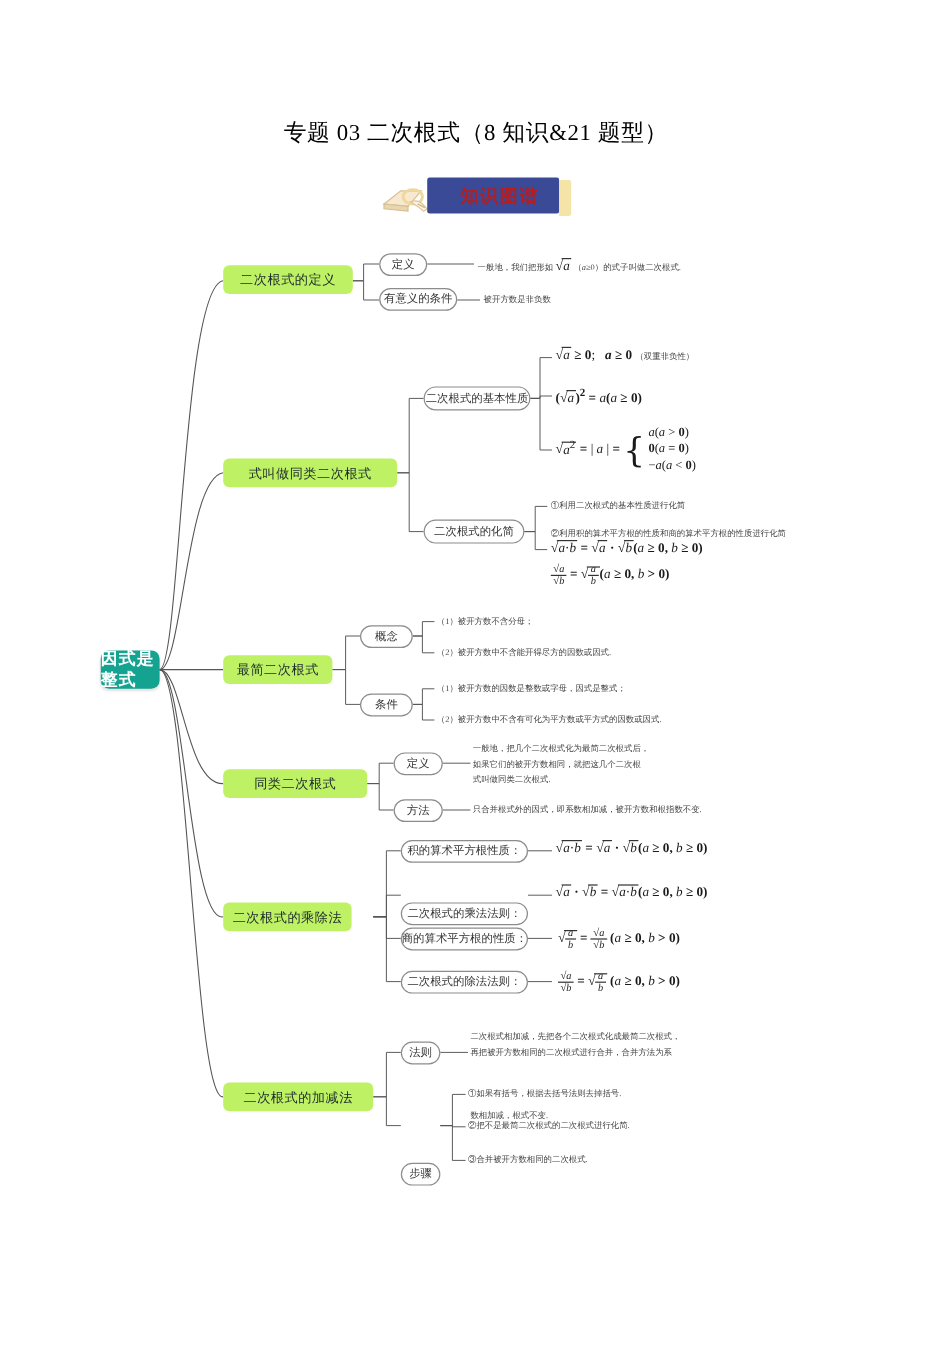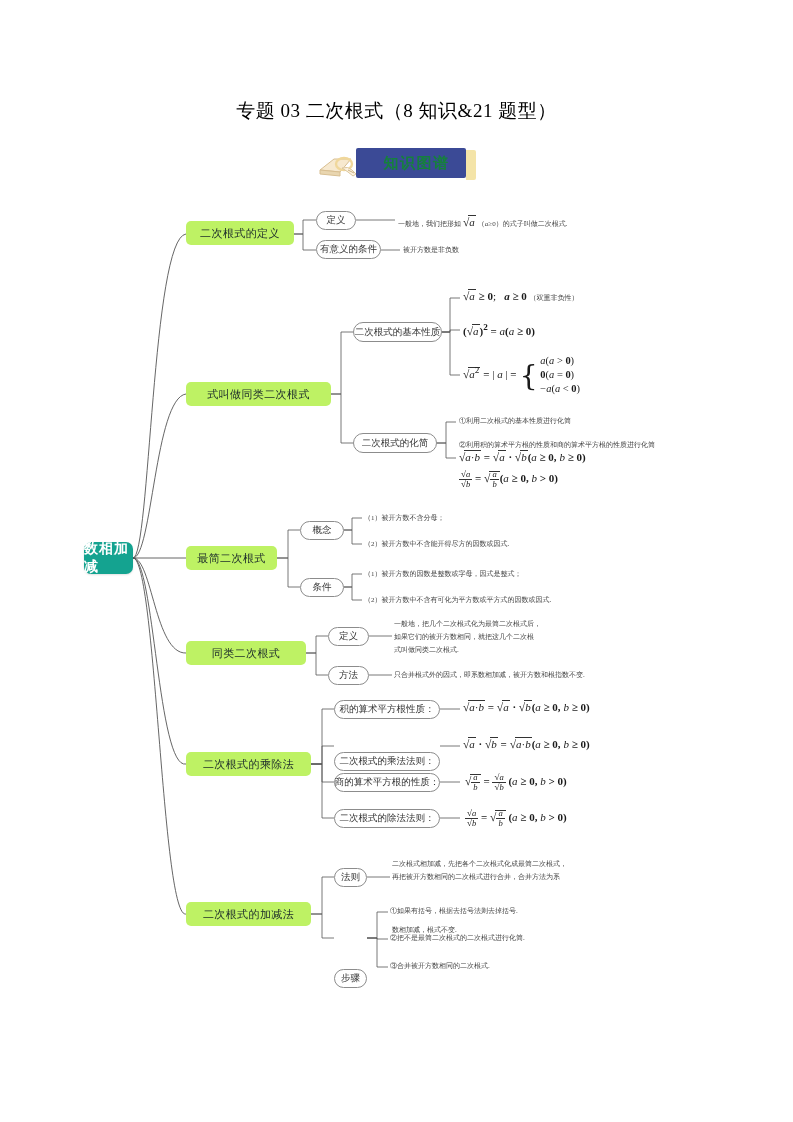--- a/index.html
+++ b/index.html
@@ -25,21 +25,21 @@
     position:absolute;left:38px;top:0;width:110px;height:30px;
     background:#3b4a96;border-radius:2px;
   }
   .badge-accent{
     position:absolute;left:148px;top:2px;width:10px;height:30px;
     background:#f4e4a8;border-radius:0 2px 2px 0;
   }
   .badge-text{
     position:absolute;left:38px;top:0;width:121px;height:30px;
     display:flex;align-items:center;justify-content:center;
-    color:#15803d;font-size:15px;font-weight:700;letter-spacing:1.5px;
+    color:#b91c1c;font-size:15px;font-weight:700;letter-spacing:1.5px;
     font-family:"Liberation Sans","DejaVu Sans",sans-serif;
   }
   .badge-icon{position:absolute;left:0px;top:2px;width:46px;height:30px;}
 
   
   .map{position:absolute;left:0;top:190px;width:793px;height:800px;}
   svg.links{position:absolute;left:0;top:0;width:793px;height:800px;overflow:visible;}
 
   
   .node{position:absolute;box-sizing:border-box;display:flex;align-items:center;}
@@ -156,21 +156,21 @@
         <path d="M311,724 L322,724 L322,687 L334,687"></path>
         <path d="M311,724 L322,724 L322,748 L334,748"></path>
         <path d="M367,687 L390,687"></path>
         <path d="M367,748 L377,748 L377,722 L388,722"></path>
         <path d="M367,748 L377,748 L377,749 L388,749"></path>
         <path d="M367,748 L377,748 L377,777 L388,777"></path>
       </g>
     </svg>
 
     <div class="node n-root" style="left:84px;top:352px;width:49px;height:32px;">
-      <span>数相加减</span>
+      <span>因式是整式</span>
     </div>
 
     <div class="node n-main" style="left:186px;top:31px;width:108px;height:24px;">
       <span>二次根式的定义</span>
     </div>
 
     <div class="node n-pill" style="left:316px;top:21px;width:40px;height:19px;">
       <span>定义</span>
     </div>
     <div class="leaf" style="left:398px;top:24px;">
@@ -249,21 +249,21 @@
     </div>
     <div class="leaf smallnote" style="left:394px;top:429px;">一般地，把几个二次根式化为最简二次根式后，</div>
     <div class="leaf smallnote" style="left:394px;top:442px;">如果它们的被开方数相同，就把这几个二次根</div>
     <div class="leaf smallnote" style="left:394px;top:455px;">式叫做同类二次根式.</div>
 
     <div class="node n-pill" style="left:328px;top:476px;width:41px;height:19px;">
       <span>方法</span>
     </div>
     <div class="leaf smallnote" style="left:394px;top:480px;">只合并根式外的因式，即系数相加减，被开方数和根指数不变.</div>
 
-    <div class="node n-main" style="left:186px;top:562px;width:125px;height:24px;">
+    <div class="node n-main" style="left:186px;top:562px;width:107px;height:24px;">
       <span>二次根式的乘除法</span>
     </div>
 
     <div class="node n-pill" style="left:334px;top:510px;width:106px;height:19px;">
       <span>积的算术平方根性质：</span>
     </div>
     <div class="math" style="position:absolute;left:463px;top:511px;">
       <span class="rad">√</span><span class="over"><i>a</i>·<i>b</i></span> <b>=</b>
       <span class="rad">√</span><span class="over"><i>a</i></span> <b>·</b>
       <span class="rad">√</span><span class="over"><i>b</i></span><b>(</b><i>a</i> <b>≥ 0,</b> <i>b</i> <b>≥ 0)</b>

